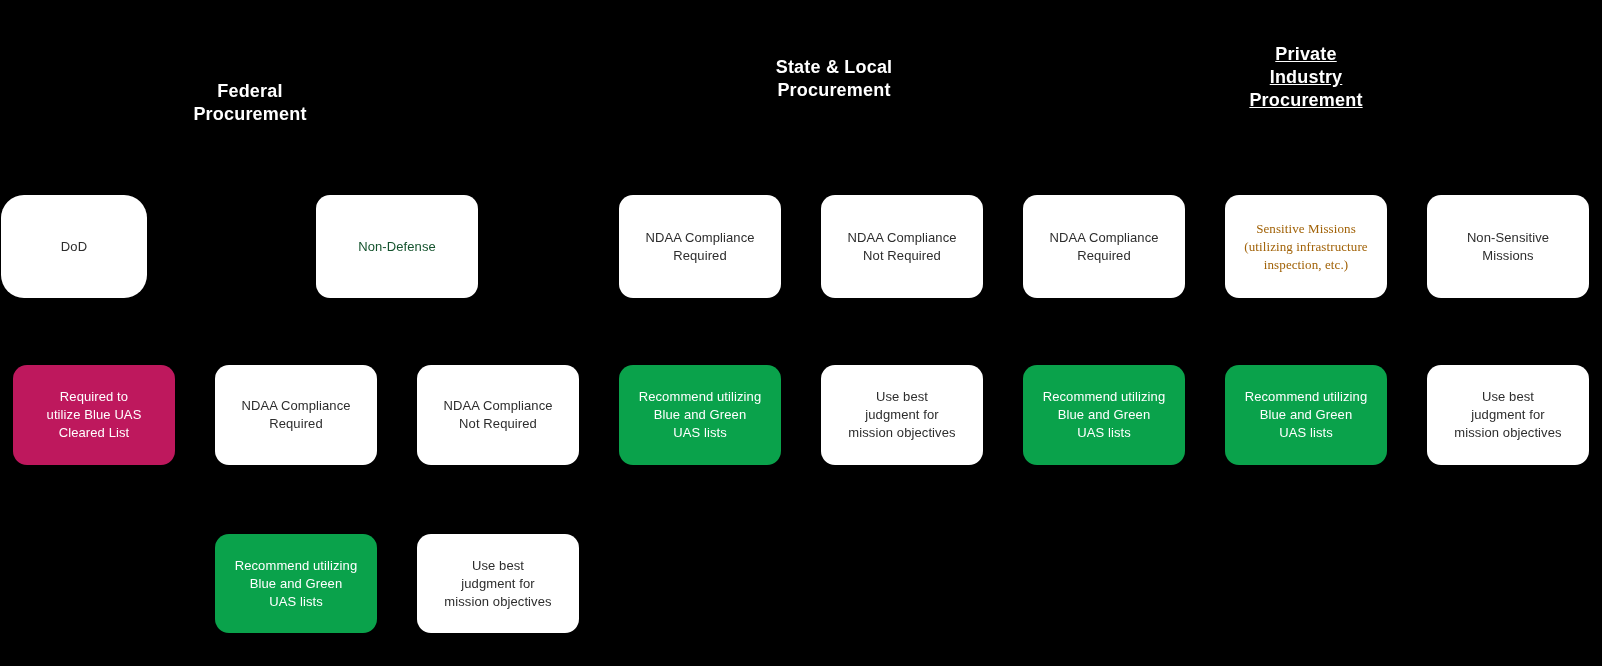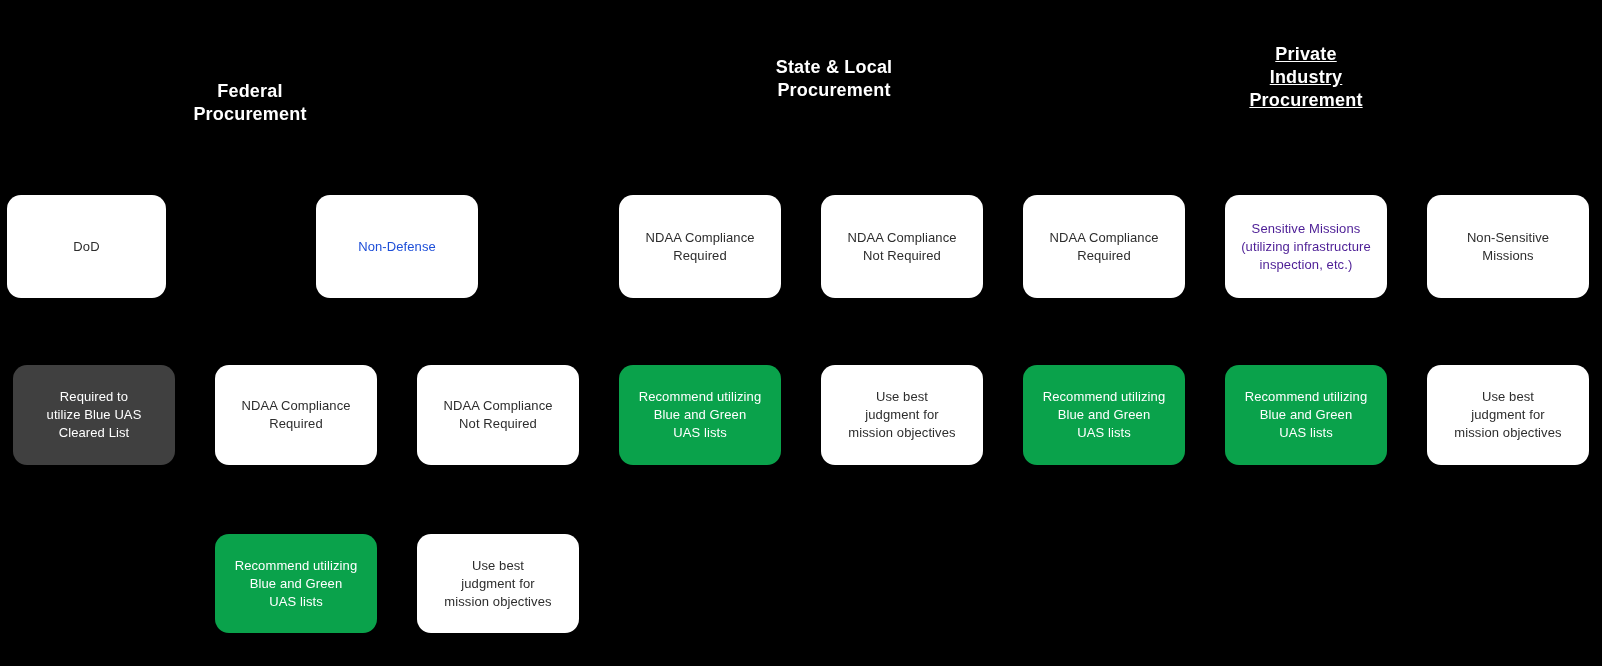--- a/index.html
+++ b/index.html
@@ -63,27 +63,27 @@
     <div>Procurement</div>
   </div>
 
   <div class="col-header" style="left:1306px; top:43px;text-decoration:underline;">
     <div>Private</div>
     <div>Industry</div>
     <div>Procurement</div>
   </div>
 
   <div id="boxes">
-      <div class="box" style="left: 7px; top: 195px; width: 159px; height: 103px; background: rgb(255, 255, 255);">
+      <div class="box" style="left: 1px; top: 195px; width: 146px; height: 103px; background: rgb(255, 255, 255); border-radius: 23px;">
         <div class="box-text" style="color: rgb(45, 45, 45);">
           <div><span>DoD</span></div>
         </div>
       </div>
       <div class="box" style="left: 316px; top: 195px; width: 162px; height: 103px; background: rgb(255, 255, 255);">
-        <div class="box-text" style="color: #1d4ed8;">
+        <div class="box-text" style="color: #14532d;">
           <div><span>Non-Defense</span></div>
         </div>
       </div>
       <div class="box" style="left: 619px; top: 195px; width: 162px; height: 103px; background: rgb(255, 255, 255);">
         <div class="box-text" style="color: rgb(45, 45, 45);">
           <div><span>NDAA </span><span>Compliance</span></div>
           <div><span>Required</span></div>
         </div>
       </div>
       <div class="box" style="left: 821px; top: 195px; width: 162px; height: 103px; background: rgb(255, 255, 255);">
@@ -92,33 +92,33 @@
           <div><span>Not </span><span>Required</span></div>
         </div>
       </div>
       <div class="box" style="left: 1023px; top: 195px; width: 162px; height: 103px; background: rgb(255, 255, 255);">
         <div class="box-text" style="color: rgb(45, 45, 45);">
           <div><span>NDAA </span><span>Compliance</span></div>
           <div><span>Required</span></div>
         </div>
       </div>
       <div class="box" style="left: 1225px; top: 195px; width: 162px; height: 103px; background: rgb(255, 255, 255);">
-        <div class="box-text" style="color: #4c1d95;">
+        <div class="box-text" style="color: #a16207; font-family: Liberation Serif, serif;">
           <div><span>Sensitive </span><span>Missions</span></div>
           <div><span>(utilizing </span><span>infrastructure</span></div>
           <div><span>inspection, </span><span>etc.)</span></div>
         </div>
       </div>
       <div class="box" style="left: 1427px; top: 195px; width: 162px; height: 103px; background: rgb(255, 255, 255);">
         <div class="box-text" style="color: rgb(45, 45, 45);">
           <div><span>Non-Sensitive</span></div>
           <div><span>Missions</span></div>
         </div>
       </div>
-      <div class="box" style="left: 13px; top: 365px; width: 162px; height: 100px; background: #404040;">
+      <div class="box" style="left: 13px; top: 365px; width: 162px; height: 100px; background: #be185d;">
         <div class="box-text" style="color: rgb(255, 255, 255);">
           <div><span>Required </span><span>to</span></div>
           <div><span>utilize </span><span>Blue </span><span>UAS</span></div>
           <div><span>Cleared </span><span>List</span></div>
         </div>
       </div>
       <div class="box" style="left: 215px; top: 365px; width: 162px; height: 100px; background: rgb(255, 255, 255);">
         <div class="box-text" style="color: rgb(45, 45, 45);">
           <div><span>NDAA </span><span>Compliance</span></div>
           <div><span>Required</span></div>

